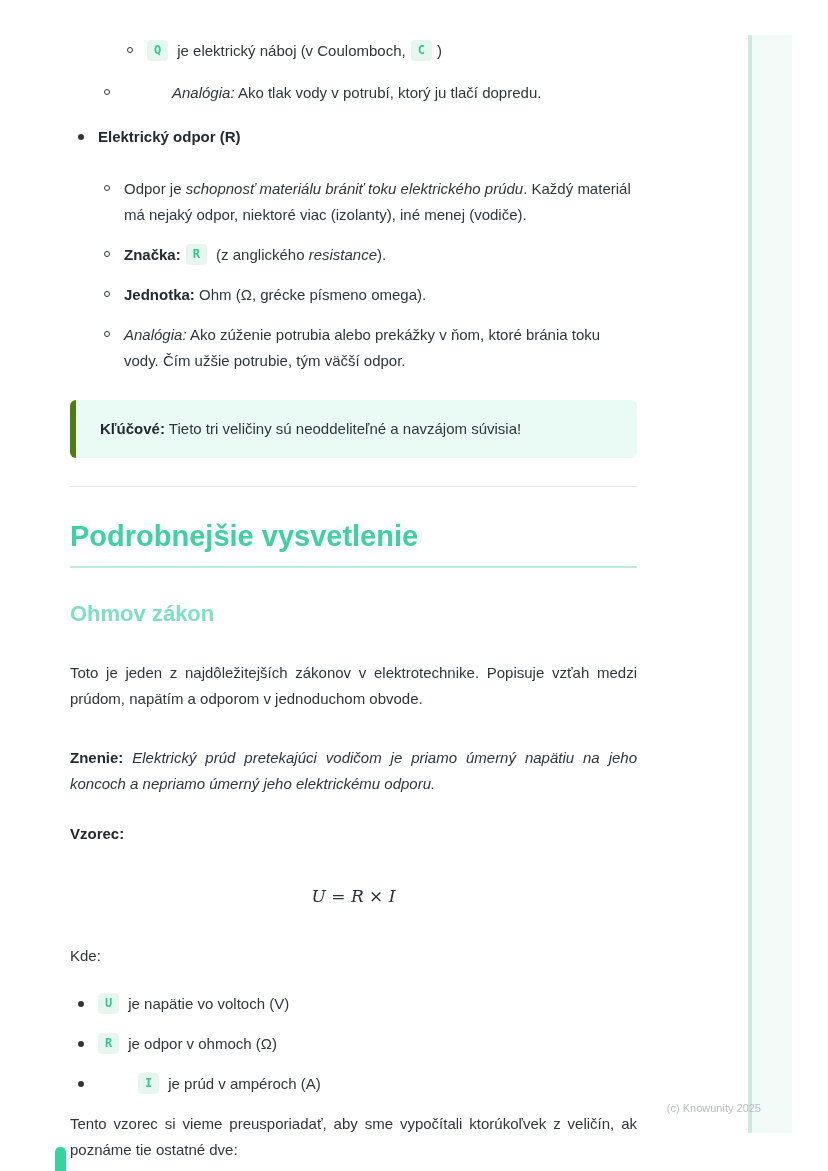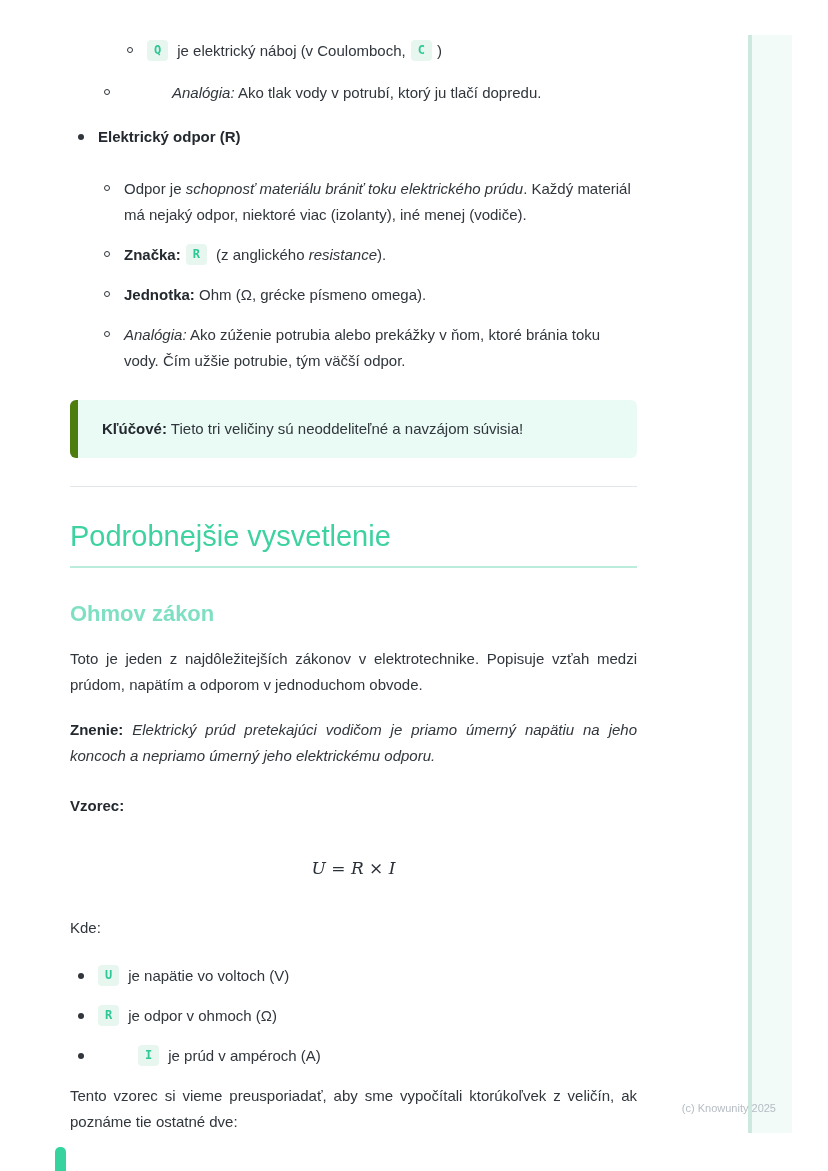--- a/index.html
+++ b/index.html
@@ -33,58 +33,58 @@
     font-family:"DejaVu Sans Mono", monospace;
     font-size:12px; font-weight:bold; line-height:13px;
     padding:4px 7px; border-radius:4px;
     margin:0 5px; vertical-align:2px;
   }
   .badge.lead { margin-left:0; margin-right:9px; }
   
   .callout {
     margin-top:26px;
     background:#eafaf4;
-    border-left:8px solid #4d7c0f;
+    border-left:6px solid #4d7c0f;
     border-radius:6px;
     padding:16px 24px;
     font-size:15px; line-height:26px;
   }
   
   .hr { border:0; border-top:1px solid #e4e7ea; margin-top:28px; }
   h1.title {
     margin-top:32px;
-    font-size:29px; line-height:34px; font-weight:normal;
+    font-size:29px; line-height:34px; font-weight:bold;
     color:#3ed1a1;
     padding-bottom:13px;
     border-bottom:2px solid #bcecdb;
   }
   h2.subtitle {
     margin-top:32px;
     font-size:22px; line-height:27px; font-weight:bold;
     color:#7fdfc2;
   }
-  p.body { margin-top:19px; text-align:justify; }
+  p.body { margin-top:33px; text-align:justify; }
   p.plain { margin-top:24px; }
   .formula {
     margin:36px 0 34px 0;
     text-align:center;
     font-family:"DejaVu Serif", serif;
     font-style:italic;
     font-size:17px; color:#2a3038;
   }
   .vars { margin-top:22px; }
   
   .side-strip {
     position:absolute; left:748px; top:35px;
     width:44px; height:1098px;
     background:#f2fbf8;
     border-left:4px solid #cde9df;
   }
   .footer {
-    position:absolute; top:1101px; right:52px;
+    position:absolute; top:1101px; right:67px;
     font-size:11px; line-height:14px;
     color:#b5bcc3; z-index:2;
   }
   .next-callout-bar {
     position:absolute; left:55px; top:1147px;
     width:11px; height:24px;
     background:#36d39e; border-radius:5px 5px 0 0;
   }
 </style>
 </head>

